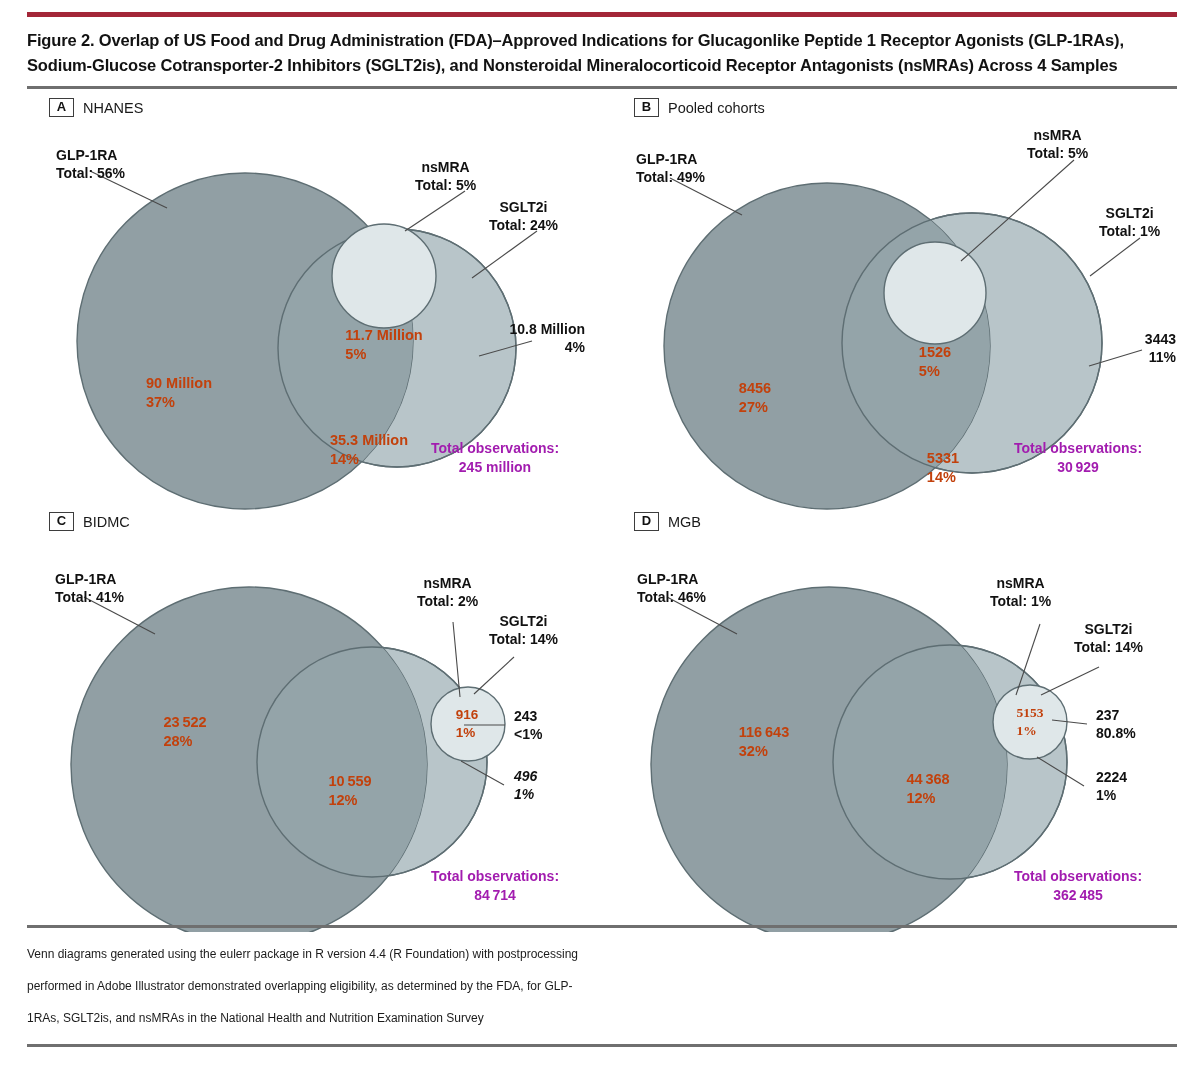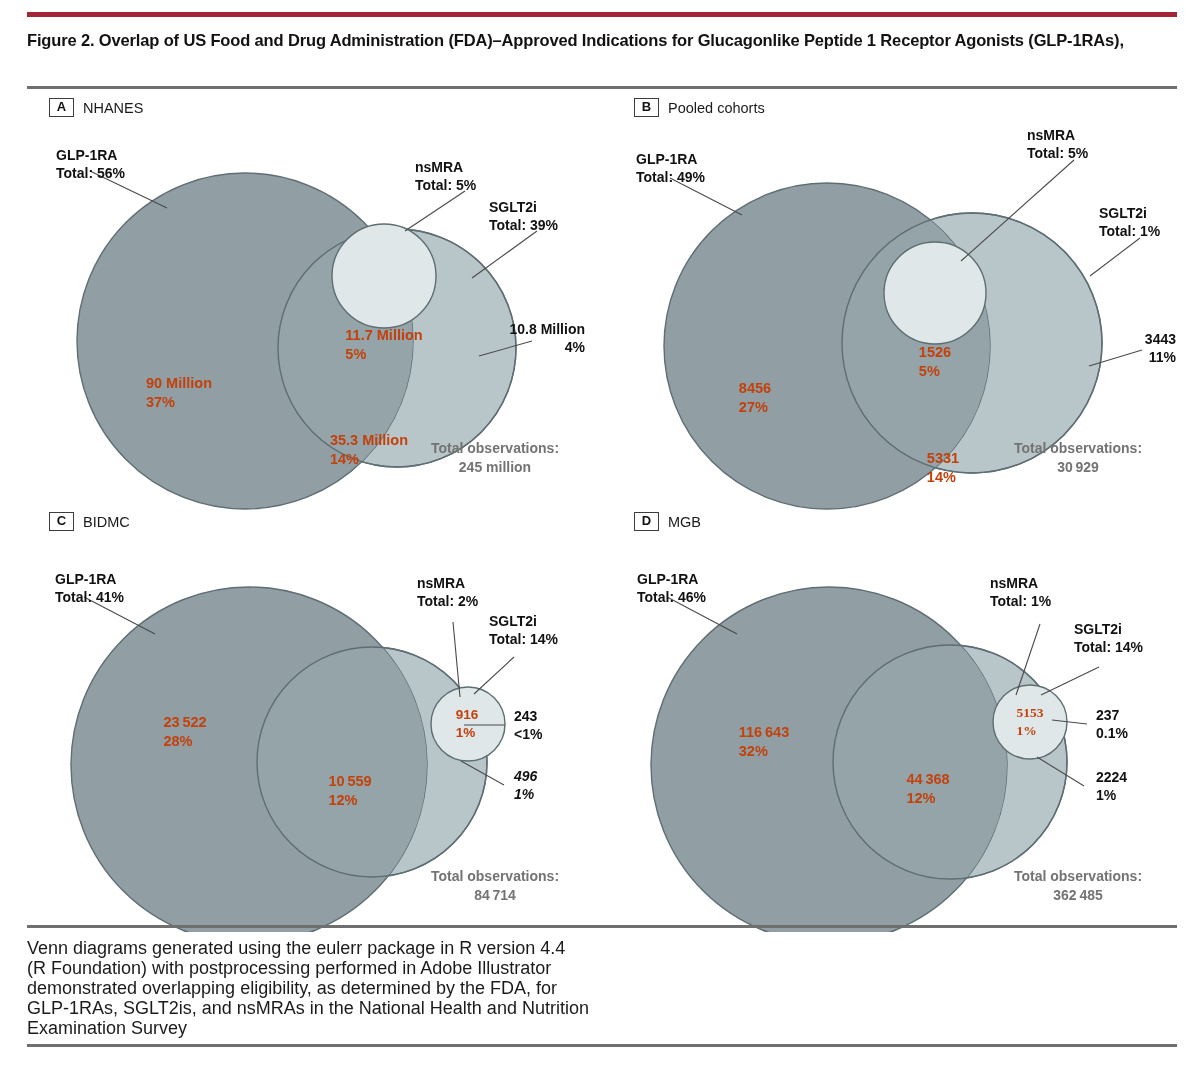--- a/index.html
+++ b/index.html
@@ -65,54 +65,55 @@
   
   .ann{
     position:absolute;
     font-size:14px;
     line-height:18px;
     color:#111;
     white-space:nowrap;
   }
   .ann.bold{font-weight:bold;}
   .ann.r{text-align:right;}
-  .ann.c{text-align:left;}
+  .ann.c{text-align:center;}
   .ann .sub{font-weight:bold;display:block;}
 
   .inlbl{
     position:absolute;
     font-size:14.5px;font-weight:bold;line-height:19px;
     text-align:left;color:#c2410c;white-space:nowrap;
     transform:translateX(-50%);
   }
   .inlbl.small{font-size:13.5px;line-height:18px;}
   .totalobs{
     position:absolute;
     font-size:14px;font-weight:bold;line-height:19px;
-    text-align:center;color:#737373;white-space:nowrap;
+    text-align:center;color:#a21caf;white-space:nowrap;
     transform:translateX(-50%);
   }
 
   
   .caption-col{
     position:absolute;
-    font-size:18px;line-height:20px;color:#1b1b1b;
+    font-size:12px;line-height:32px;color:#1b1b1b;
   }
   #caption-left{left:27px;top:938px;width:562px;}
   #caption-right{left:612px;top:938px;width:570px;}
 </style>
 </head>
 <body>
 
 <div class="figure">
 
   <div class="rule-red"></div>
 
   <div class="title">
     <span>Figure 2. Overlap of US Food and Drug Administration (FDA)–Approved Indications for Glucagonlike Peptide 1 Receptor Agonists (GLP-1RAs),</span>
+    <span class="l2">Sodium-Glucose Cotransporter-2 Inhibitors (SGLT2is), and Nonsteroidal Mineralocorticoid Receptor Antagonists (nsMRAs) Across 4 Samples</span>
   </div>
 
   <div class="rule-dark" id="rule-title"></div>
 
   <div class="panel" id="panel-A">
     <div class="panel-head">
       <span class="panel-badge">A</span>
       <span class="panel-name">NHANES</span>
     </div>
 
@@ -141,21 +142,21 @@
       <span class="sub">Total: 56%</span>
     </div>
 
     <div class="ann bold c" style="left:388px;top:60px;">
       <span>nsMRA</span>
       <span class="sub">Total: 5%</span>
     </div>
 
     <div class="ann bold c" style="left:462px;top:100px;">
       <span>SGLT2i</span>
-      <span class="sub">Total: 39%</span>
+      <span class="sub">Total: 24%</span>
     </div>
 
     <div class="ann bold r" style="left:438px;top:222px;width:120px;">
       <span>10.8 Million</span>
       <span class="sub">4%</span>
     </div>
 
     <div class="inlbl" style="left:152px;top:276px;">
       <span>90 Million</span><br>
       <span>37%</span>
@@ -342,21 +343,21 @@
       <span class="sub">Total: 1%</span>
     </div>
 
     <div class="ann bold c" style="left:462px;top:108px;">
       <span>SGLT2i</span>
       <span class="sub">Total: 14%</span>
     </div>
 
     <div class="ann bold" style="left:484px;top:194px;">
       <span>237</span>
-      <span class="sub">0.1%</span>
+      <span class="sub">80.8%</span>
     </div>
 
     <div class="ann bold" style="left:484px;top:256px;">
       <span>2224</span>
       <span class="sub">1%</span>
     </div>
 
     <div class="inlbl" style="left:152px;top:211px;">
       <span>116 643</span><br>
       <span>32%</span>

